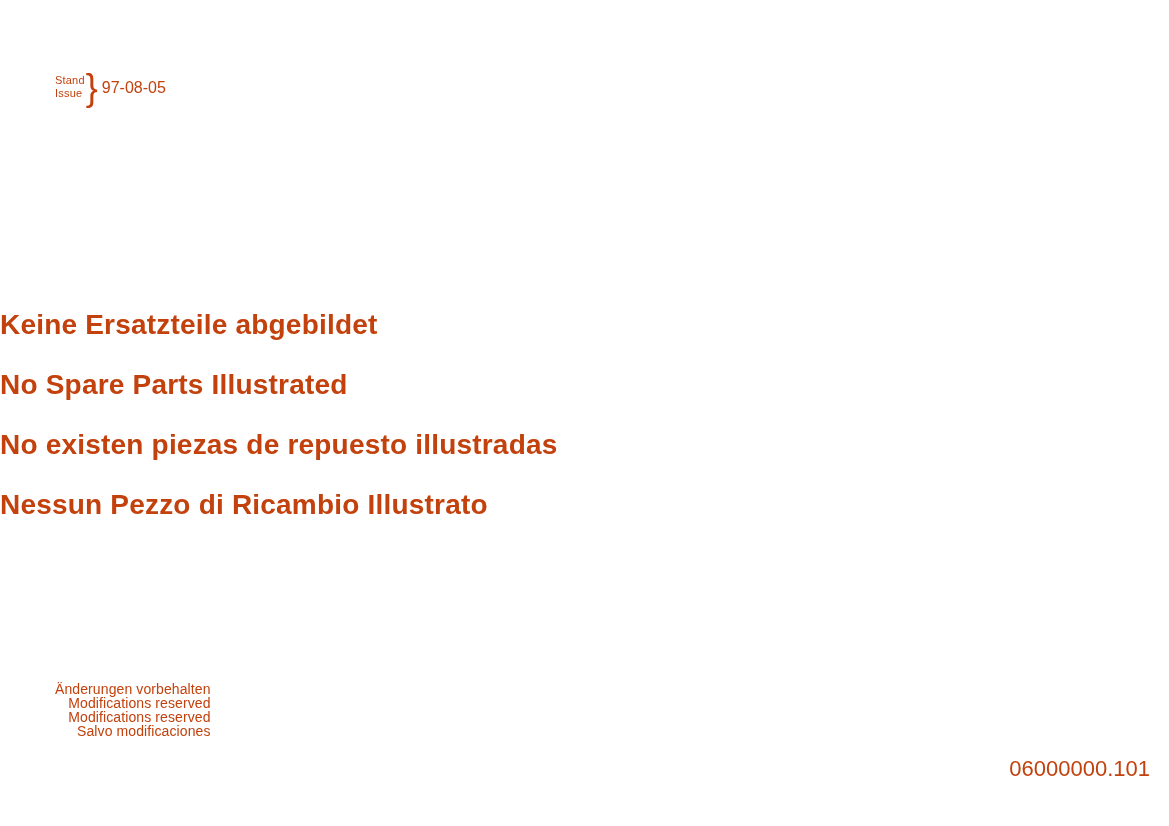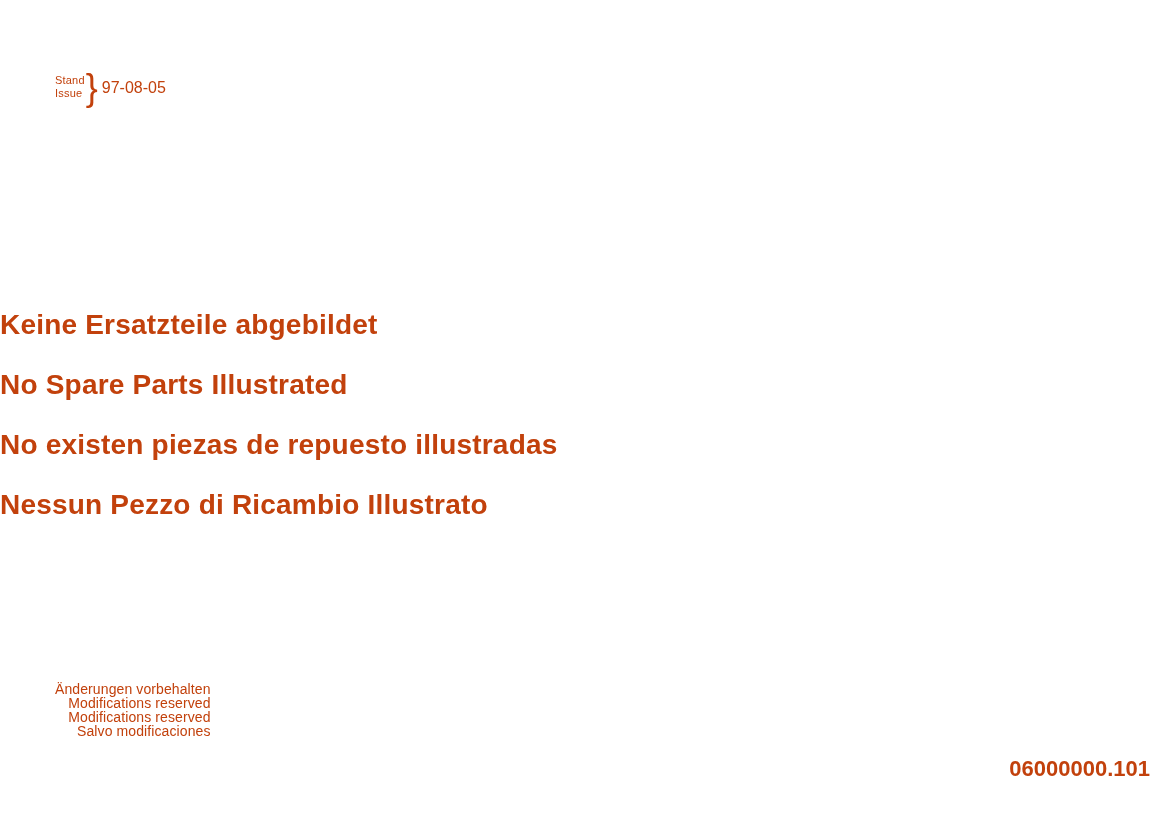--- a/index.html
+++ b/index.html
@@ -84,21 +84,21 @@
     letter-spacing: 0.1px;
   }
 
   
   .doc-number {
     position: absolute;
     right: 19px;
     top: 757px;
     font-size: 22px;
     line-height: 24px;
-    font-weight: 700;
+    font-weight: 400;
   }
 </style>
 </head>
 <body>
 
 <div class="page">
 
   <div class="issue-stamp">
     <div class="issue-labels">
       <span>Stand</span>

